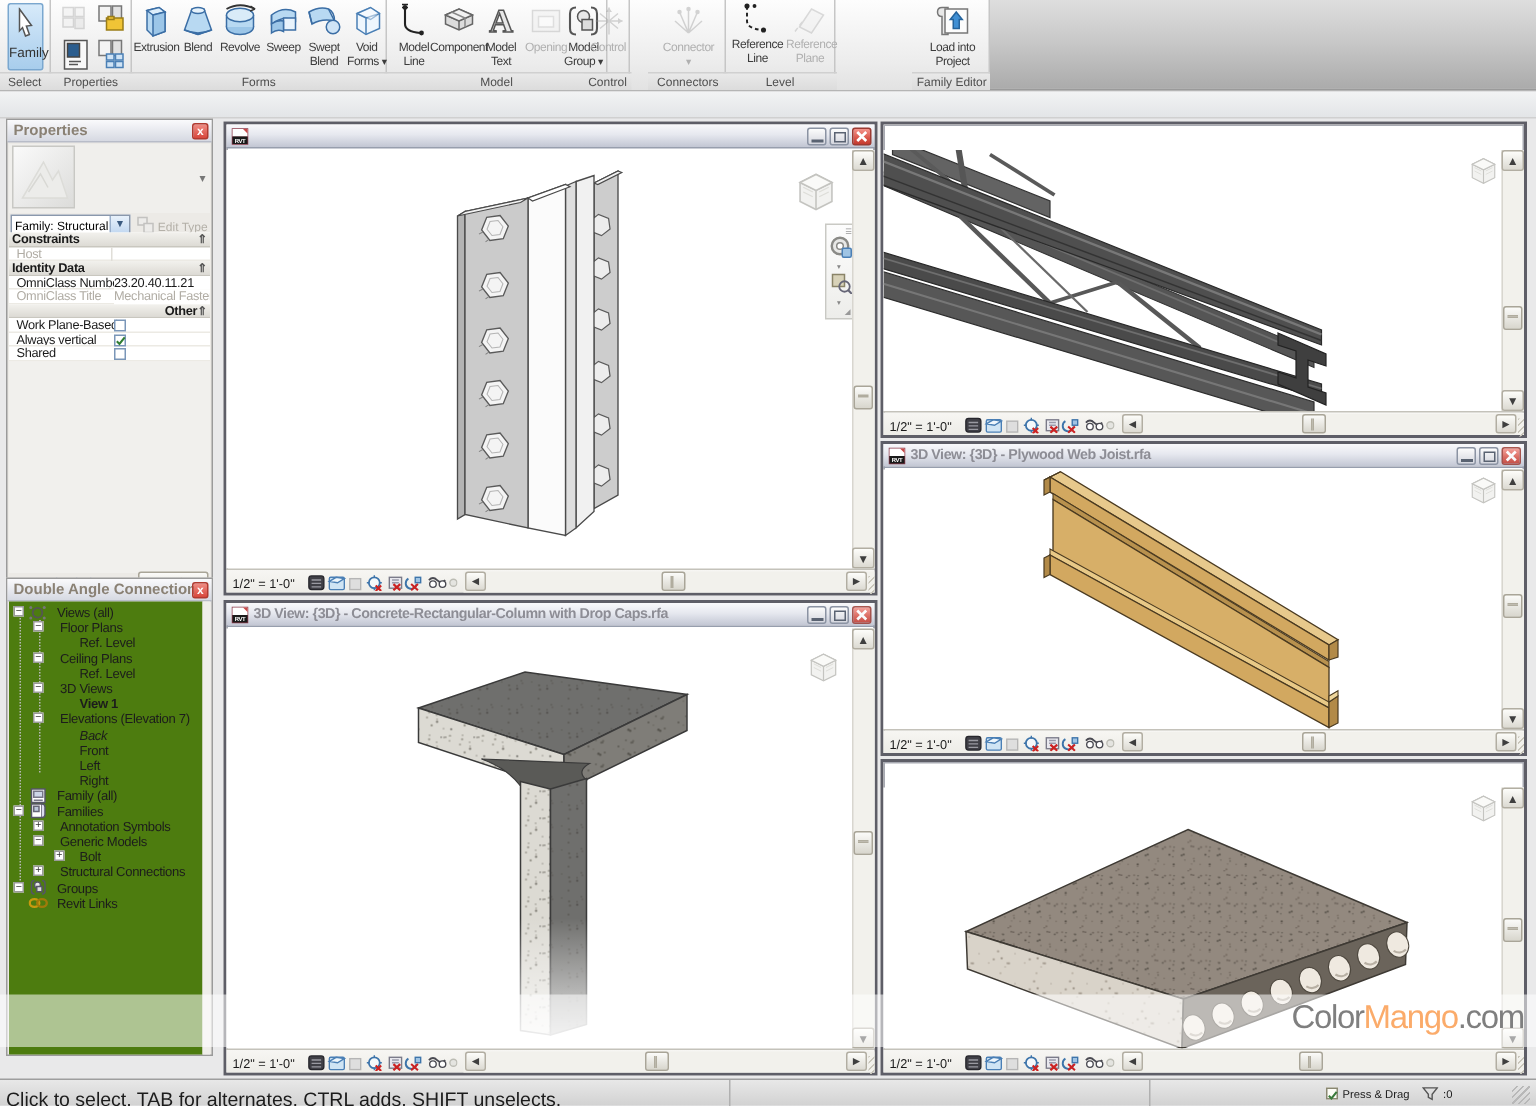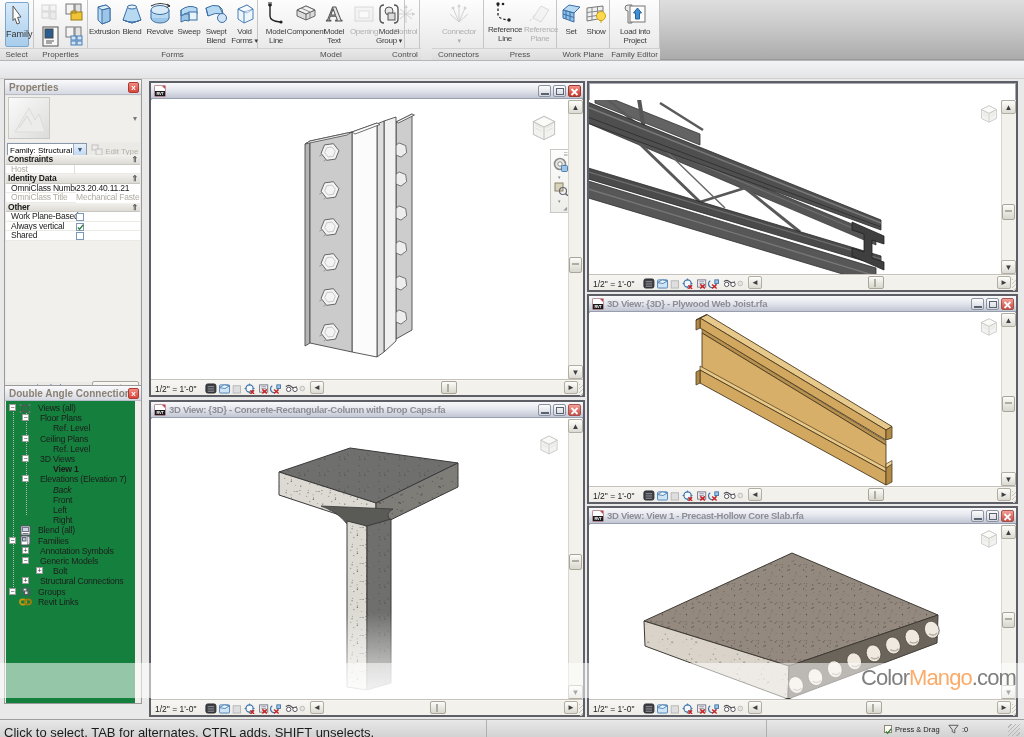--- a/index.html
+++ b/index.html
@@ -184,37 +184,23 @@
     <div class="ritem" style="left:2px; width:38px;"><svg class="ic" width="22" height="22" viewBox="0 0 22 22">
           <path d="M4 2 L4 12 Q4 17 14 18" fill="none" stroke="#222" stroke-width="1.3" stroke-dasharray="2.5 2"></path>
           <circle cx="4" cy="2" r="1.7" fill="#222"></circle>
           <circle cx="15" cy="18" r="1.7" fill="#222"></circle>
           <circle cx="9" cy="2" r="1.3" fill="#222"></circle>
         </svg>Reference<br>Line</div>
     <div class="ritem gray" style="left:40px; width:32px;"><svg class="ic" width="26" height="22" viewBox="0 0 26 22" opacity="0.4">
           <path d="M6 16 L14 4 L22 8 L14 20 Z" fill="#eee" stroke="#aaa"></path>
           <path d="M3 19 L9 11" stroke="#aaa" stroke-dasharray="3 2"></path>
         </svg>Reference<br>Plane</div>
-    <div class="rlabel">Press</div>
-  </div>
-
-  <div class="rsec" style="left:557px; width:53px;">
-    <div class="ritem" style="left:2px; width:24px;"><svg class="ic" width="24" height="24" viewBox="0 0 24 24">
-          <path d="M4 8 L10 3 L21 5 L15 11 Z" fill="#b8d9f2" stroke="#3b6ea5"></path>
-          <path d="M4 8 L15 11 L15 20 L4 16 Z" fill="#8fc0e8" stroke="#3b6ea5"></path>
-          <path d="M7 9 l0 8 M11 10 l0 8 M4 12 l11 3.5" stroke="#3b6ea5" fill="none"></path>
-        </svg>Set</div>
-    <div class="ritem" style="left:26px; width:26px;"><svg class="ic" width="24" height="24" viewBox="0 0 24 24">
-          <path d="M3 6 L19 4 L19 16 L3 19 Z" fill="#f0f0f0" stroke="#777"></path>
-          <path d="M8 5.4 L8 18 M13.5 4.7 L13.5 17 M3 10.5 L19 8.5 M3 15 L19 12.5" stroke="#888" fill="none"></path>
-          <circle cx="17" cy="14" r="4.5" fill="#ffd84d" stroke="#c9a21b"></circle>
-          <path d="M15.5 18.5 h3 M16 20 h2" stroke="#c9a21b"></path>
-        </svg>Show</div>
-    <div class="rlabel">Work Plane</div>
-  </div>
+    <div class="rlabel">Level</div>
+  </div>
+
 
   <div class="rsec" style="left:610px; width:50px;">
     <div class="ritem" style="left:4px; width:42px;"><svg class="ic" width="26" height="24" viewBox="0 0 26 24">
           <path d="M6 3 Q3 3 3 6 Q3 9 6 9 L6 21 L10 21 L10 3 Z" fill="#e8e8e8" stroke="#777"></path>
           <rect x="8" y="4" width="15" height="16" fill="#fcfcfc" stroke="#777"></rect>
           <path d="M15.5 6 L19.5 11 L17.5 11 L17.5 17 L13.5 17 L13.5 11 L11.5 11 Z" fill="#3f8fd4" stroke="#24639c"></path>
         </svg>Load into<br>Project</div>
     <div class="rlabel">Family Editor</div>
   </div>
 </div>
@@ -243,39 +229,39 @@
   </div>
 
   <div class="abs" style="left:1px; top:75px; width:134px; height:86px; background:#fff; font-size:8.5px; letter-spacing:-0.2px; color:#1a1a1a;">
     <div class="phead" style="top:0;">Constraints<span class="chev">⇑</span></div>
     <div class="prow" style="top:9.5px; color:#b0aca4;">Host</div>
     <div class="phead" style="top:19px;">Identity Data<span class="chev">⇑</span></div>
     <div class="prow" style="top:28.5px;">OmniClass Number</div>
       <div class="pval" style="top:28.5px;">23.20.40.11.21</div>
     <div class="prow" style="top:38px; color:#b0aca4;">OmniClass Title</div>
       <div class="pval" style="top:38px; color:#b0aca4;">Mechanical Fasten...</div>
-    <div class="phead" style="top:47.5px;">Other<span class="chev">⇑</span></div>
+    <div class="phead" style="top:47.5px;text-align:right;">Other<span class="chev">⇑</span></div>
     <div class="prow" style="top:57px;">Work Plane-Based</div>
       <div class="cbx" style="top:58px;"></div>
     <div class="prow" style="top:66.5px;">Always vertical</div>
       <div class="cbx" style="top:67.5px;"><svg width="7" height="7" viewBox="0 0 8 8">
           <path d="M1 4 L3 6 L7 1" stroke="#2f7d33" stroke-width="1.6" fill="none"></path>
         </svg></div>
     <div class="prow" style="top:76px;">Shared</div>
       <div class="cbx" style="top:77px;"></div>
     <div class="abs" style="left:68px; top:9.5px; width:1px; height:9.5px; background:#e0ded8;"></div>
   </div>
   <div class="abs" style="left:1px; top:161px; width:134px; height:141px; background:#f1f0ed;"></div>
   <div class="abs" style="left:4px; top:303px; width:70px; font-size:8.5px; color:#3a62c8; text-decoration:underline;">Properties help</div>
   <div class="abs" style="left:87px; top:301px; width:47px; height:13px; background:linear-gradient(#fbfbf9,#dddbd2); border:1px solid #a9a598; border-radius:2px; font-size:8.5px; color:#b0aca4; text-align:center; line-height:12px;">Apply</div>
 </div>
 
 <div id="browser" class="panel" style="top:385.0px; height:319px;">
   <div class="ptitle" style="color:#8a8174;">Double Angle Connection-Bolt_W...<div class="pclose">x</div></div>
-  <div class="abs" style="left:1px; top:15px; width:129px; height:302px; background:#15803d; overflow:hidden;">
+  <div class="abs" style="left:1px; top:15px; width:129px; height:302px; background:#4d7c0f; overflow:hidden;">
       <div class="abs" style="left:7px; top:7px; width:0; height:183px; border-left:1px dotted #b8b8b8;"></div>
       <div class="abs" style="left:20px; top:12px; width:0; height:102px; border-left:1px dotted #b8b8b8;"></div>
       <svg class="abs" style="left:13px; top:1.5px;" width="12" height="11" viewBox="0 0 12 11">
         <circle cx="6" cy="5.5" r="3.2" fill="none" stroke="#555" stroke-width="1.2"></circle>
         <circle cx="1.5" cy="2" r="1" fill="#777"></circle>
         <circle cx="10.5" cy="2" r="1" fill="#777"></circle>
         <circle cx="10.5" cy="9" r="1" fill="#777"></circle>
         <circle cx="1.5" cy="9" r="1" fill="#777"></circle>
       </svg>
       <div class="tbox" style="left:3px; top:3.0px;">−</div>
@@ -293,21 +279,21 @@
       <div class="trow" style="left:34px; top:73.4px; font-weight:normal;">Elevations (Elevation 7)</div>
       <div class="trow" style="left:47px; top:83.6px; font-weight:normal;font-style:italic;">Back</div>
       <div class="trow" style="left:47px; top:93.8px; font-weight:normal;">Front</div>
       <div class="trow" style="left:47px; top:104.0px; font-weight:normal;">Left</div>
       <div class="trow" style="left:47px; top:114.2px; font-weight:normal;">Right</div>
       <svg class="abs" style="left:14px; top:123.9px;" width="11" height="11" viewBox="0 0 11 11">
         <rect x="1" y="1" width="9" height="9" fill="#fff" stroke="#556"></rect>
         <rect x="2.5" y="2.5" width="6" height="4" fill="#cdd6e8" stroke="#778"></rect>
         <path d="M2.5 8.5 h6" stroke="#778"></path>
       </svg>
-      <div class="trow" style="left:32px; top:124.4px; font-weight:normal;">Blend (all)</div>
+      <div class="trow" style="left:32px; top:124.4px; font-weight:normal;">Family (all)</div>
       <svg class="abs" style="left:14px; top:134.1px;" width="11" height="11" viewBox="0 0 11 11">
         <rect x="1" y="1" width="7" height="9" fill="#fff" stroke="#556"></rect>
         <path d="M8 1 q2 0 2 2 l0 5 q0 2 -2 2" fill="#dde" stroke="#556"></path>
         <rect x="2.5" y="2.5" width="3.5" height="3.5" fill="#bbc6da" stroke="#667"></rect>
       </svg>
       <div class="tbox" style="left:3px; top:135.6px;">−</div>
       <div class="trow" style="left:32px; top:134.6px; font-weight:normal;">Families</div>
       <div class="tbox" style="left:16px; top:145.8px;">+</div>
       <div class="trow" style="left:34px; top:144.8px; font-weight:normal;">Annotation Symbols</div>
       <div class="tbox" style="left:16px; top:156.0px;">−</div>
@@ -715,39 +701,20 @@
     <div class="htrack" style="left:158px; top:1px; width:269px; height:14px;"></div>
     <div class="sbtn" style="left:159px; top:1px; width:14px; height:13px; font-size:8px; line-height:12px;">◄</div>
     <div class="sbtn" style="left:408px; top:1px; width:14px; height:13px; font-size:8px; line-height:12px;">►</div>
     <div class="thumb" style="left:279px; top:1px; width:16px; height:13px;">
         <div style="margin:2px 5px; border-left:1px solid #b0ac9e; border-right:1px solid #b0ac9e; width:2px; height:8px;"></div>
       </div>
     <div class="abs" style="left:423px; top:4px; width:4px; height:12px; background:repeating-linear-gradient(135deg,#c9c6bb 0 1px,transparent 1px 3px);"></div>
     </div>
 </div>
 <div id="w5" class="win" style="left:587px; top:506px; width:431px; height:211px;">
-  <div class="wtb inactive">
-      <svg class="wicon" width="12" height="12" viewBox="0 0 12 12">
-        <rect x="0.5" y="0.5" width="11" height="11" fill="#8c3a4a"></rect>
-        <rect x="1" y="1" width="10" height="5" fill="#fff"></rect>
-        <path d="M8 1 l3 0 l0 3 Z" fill="#c84848"></path>
-        <rect x="1" y="6" width="10" height="5" fill="#1a1a1a"></rect>
-        <text x="6" y="10" font-size="4" fill="#fff" text-anchor="middle" font-family="Liberation Sans">RVT</text>
-      </svg>
-      <div class="ttext">3D View: View 1 - Precast-Hollow Core Slab.rfa</div>
-    <div class="wbtn" style="right:32px;">
-        <div class="g" style="left:2px; top:7px; width:8px; height:2px; background:#5a6372;"></div>
-      </div>
-    <div class="wbtn" style="right:17px;">
-        <div class="g" style="left:2px; top:2px; width:8px; height:7px; border:1.5px solid #5a6372;"></div>
-      </div>
-    <div class="wbtn wclose" style="right:2px; opacity:0.85;"><svg width="11" height="10" viewBox="0 0 11 10">
-          <path d="M2.5 2 L8.5 8 M8.5 2 L2.5 8" stroke="#fff" stroke-width="1.8"></path>
-        </svg></div>
-    </div>
   <div class="abs" style="left:0; top:17px; width:427px; height:174px; overflow:hidden; background:#fff;">
       <svg class="abs" style="left:0; top:0;" width="412" height="174" viewBox="0 0 412 174">
         <defs>
 <pattern id="sp4" width="24" height="19" patternUnits="userSpaceOnUse">
             <rect width="24" height="19" fill="#93897f"></rect>
             <circle cx="7.8" cy="2.9" r="0.66" fill="#5c564e"></circle>
             <circle cx="19.7" cy="1.8" r="0.63" fill="#6a6058"></circle>
             <circle cx="0.9" cy="8.2" r="0.43" fill="#5c564e"></circle>
             <circle cx="13.2" cy="1.1" r="0.63" fill="#6a6058"></circle>
             <circle cx="15.1" cy="11.1" r="0.42" fill="#4e4840"></circle>

